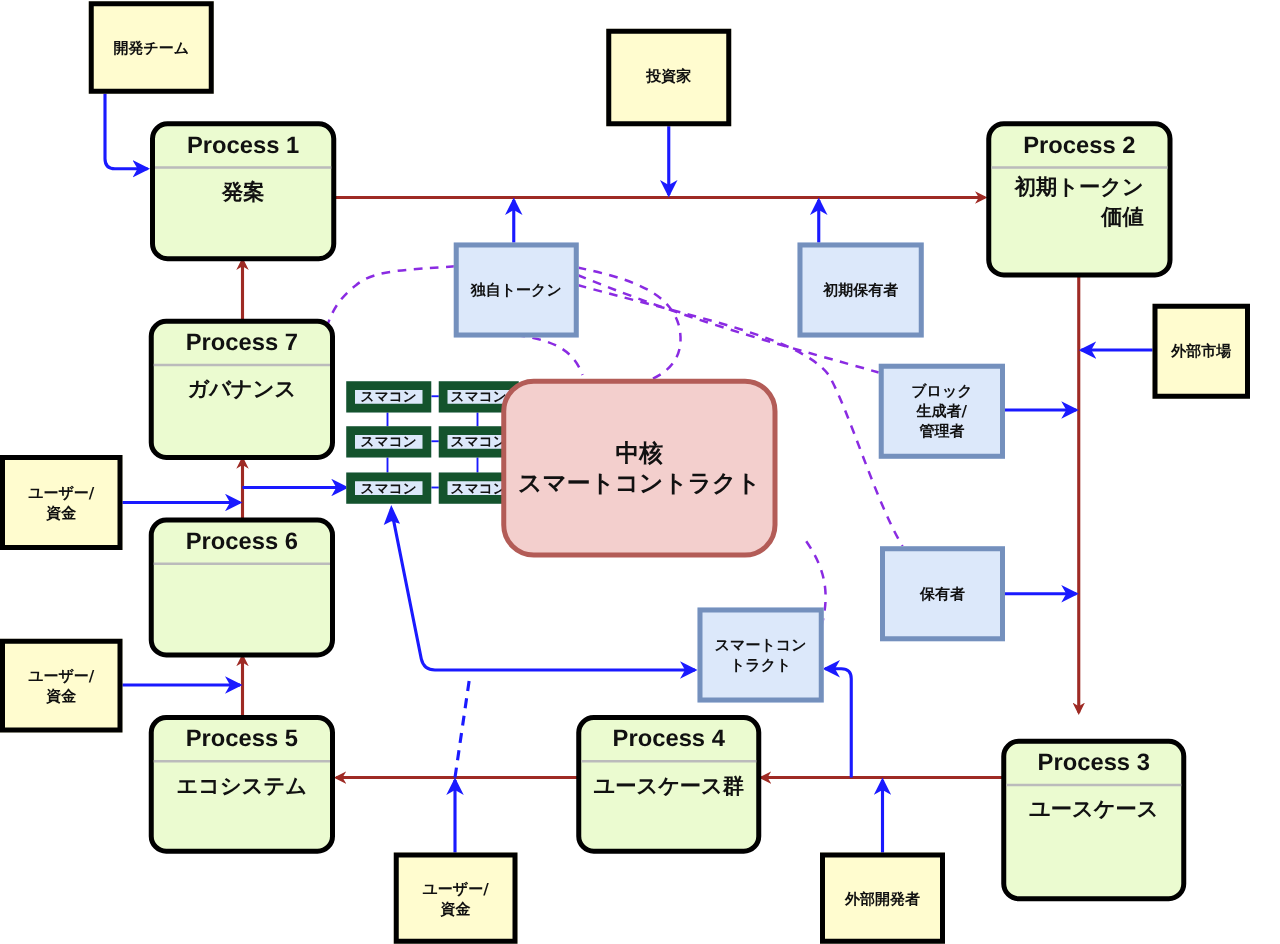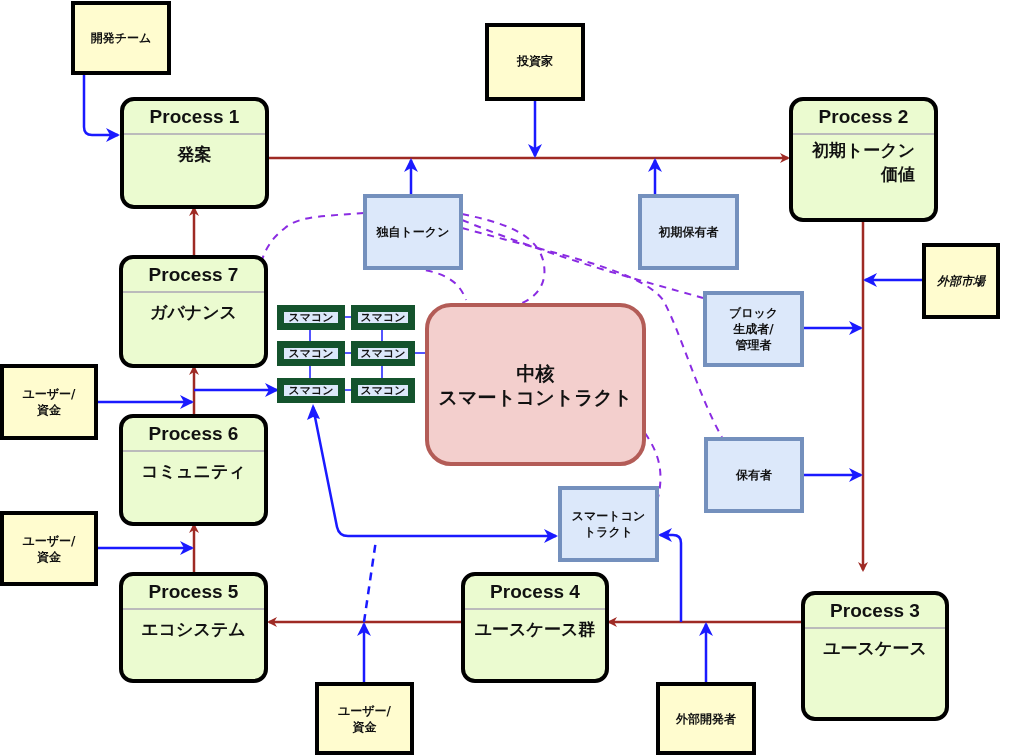--- a/index.html
+++ b/index.html
@@ -81,21 +81,21 @@
     <path d="M645,433 C660,455 665,475 656,505"></path>
   </g>
 </svg>
 
 <div class="node actor" style="left:71px;top:1px;width:100px;height:74px;">
     <span>開発チーム</span>
   </div>
 <div class="node actor" style="left:485px;top:23px;width:100px;height:78px;font-family:Liberation Mono, monospace;">
     <span>投資家</span>
   </div>
-<div class="node actor" style="left:922px;top:243px;width:78px;height:76px;font-style:italic;">
+<div class="node actor" style="left:922px;top:243px;width:78px;height:76px;">
     <span>外部市場</span>
   </div>
 <div class="node actor" style="left:0px;top:364px;width:98px;height:76px;white-space:pre-line;"><span>ユーザー/
 資金</span></div>
 <div class="node actor" style="left:0px;top:511px;width:98px;height:75px;white-space:pre-line;"><span>ユーザー/
 資金</span></div>
 <div class="node actor" style="left:315px;top:682px;width:99px;height:73px;white-space:pre-line;"><span>ユーザー/
 資金</span></div>
 <div class="node actor" style="left:656px;top:682px;width:100px;height:73px;">
     <span>外部開発者</span>
@@ -117,21 +117,20 @@
 <div class="node proc" style="left:461px;top:572px;width:148px;height:111px;">
   <div class="ptitle">Process 4</div>
   <div class="pbody">ユースケース群</div>
 </div>
 <div class="node proc" style="left:119px;top:572px;width:149px;height:111px;">
   <div class="ptitle">Process 5</div>
   <div class="pbody">エコシステム</div>
 </div>
 <div class="node proc" style="left:119px;top:414px;width:149px;height:112px;">
   <div class="ptitle">Process 6</div>
-  <div class="pbody">コミュニティ</div>
 </div>
 <div class="node proc" style="left:119px;top:255px;width:149px;height:113px;">
   <div class="ptitle">Process 7</div>
   <div class="pbody">ガバナンス</div>
 </div>
 
 <div class="node ent" style="left:363px;top:194px;width:100px;height:76px;">
     <span>独自トークン</span>
   </div>
 <div class="node ent" style="left:638px;top:194px;width:101px;height:76px;justify-content:center;">
@@ -158,14 +157,14 @@
 <div class="node smc" style="left:351px;top:341px;width:64px;height:25px;">
     <span>スマコン</span>
   </div>
 <div class="node smc" style="left:277px;top:378px;width:68px;height:25px;">
     <span>スマコン</span>
   </div>
 <div class="node smc" style="left:351px;top:378px;width:64px;height:25px;">
     <span>スマコン</span>
   </div>
 
-<div class="node core" style="left:425px;top:303px;width:221px;height:163px;white-space:pre-line;"><span>中核
+<div class="node core" style="left:401px;top:303px;width:221px;height:143px;white-space:pre-line;"><span>中核
 スマートコントラクト</span></div>
 
 </body></html>

